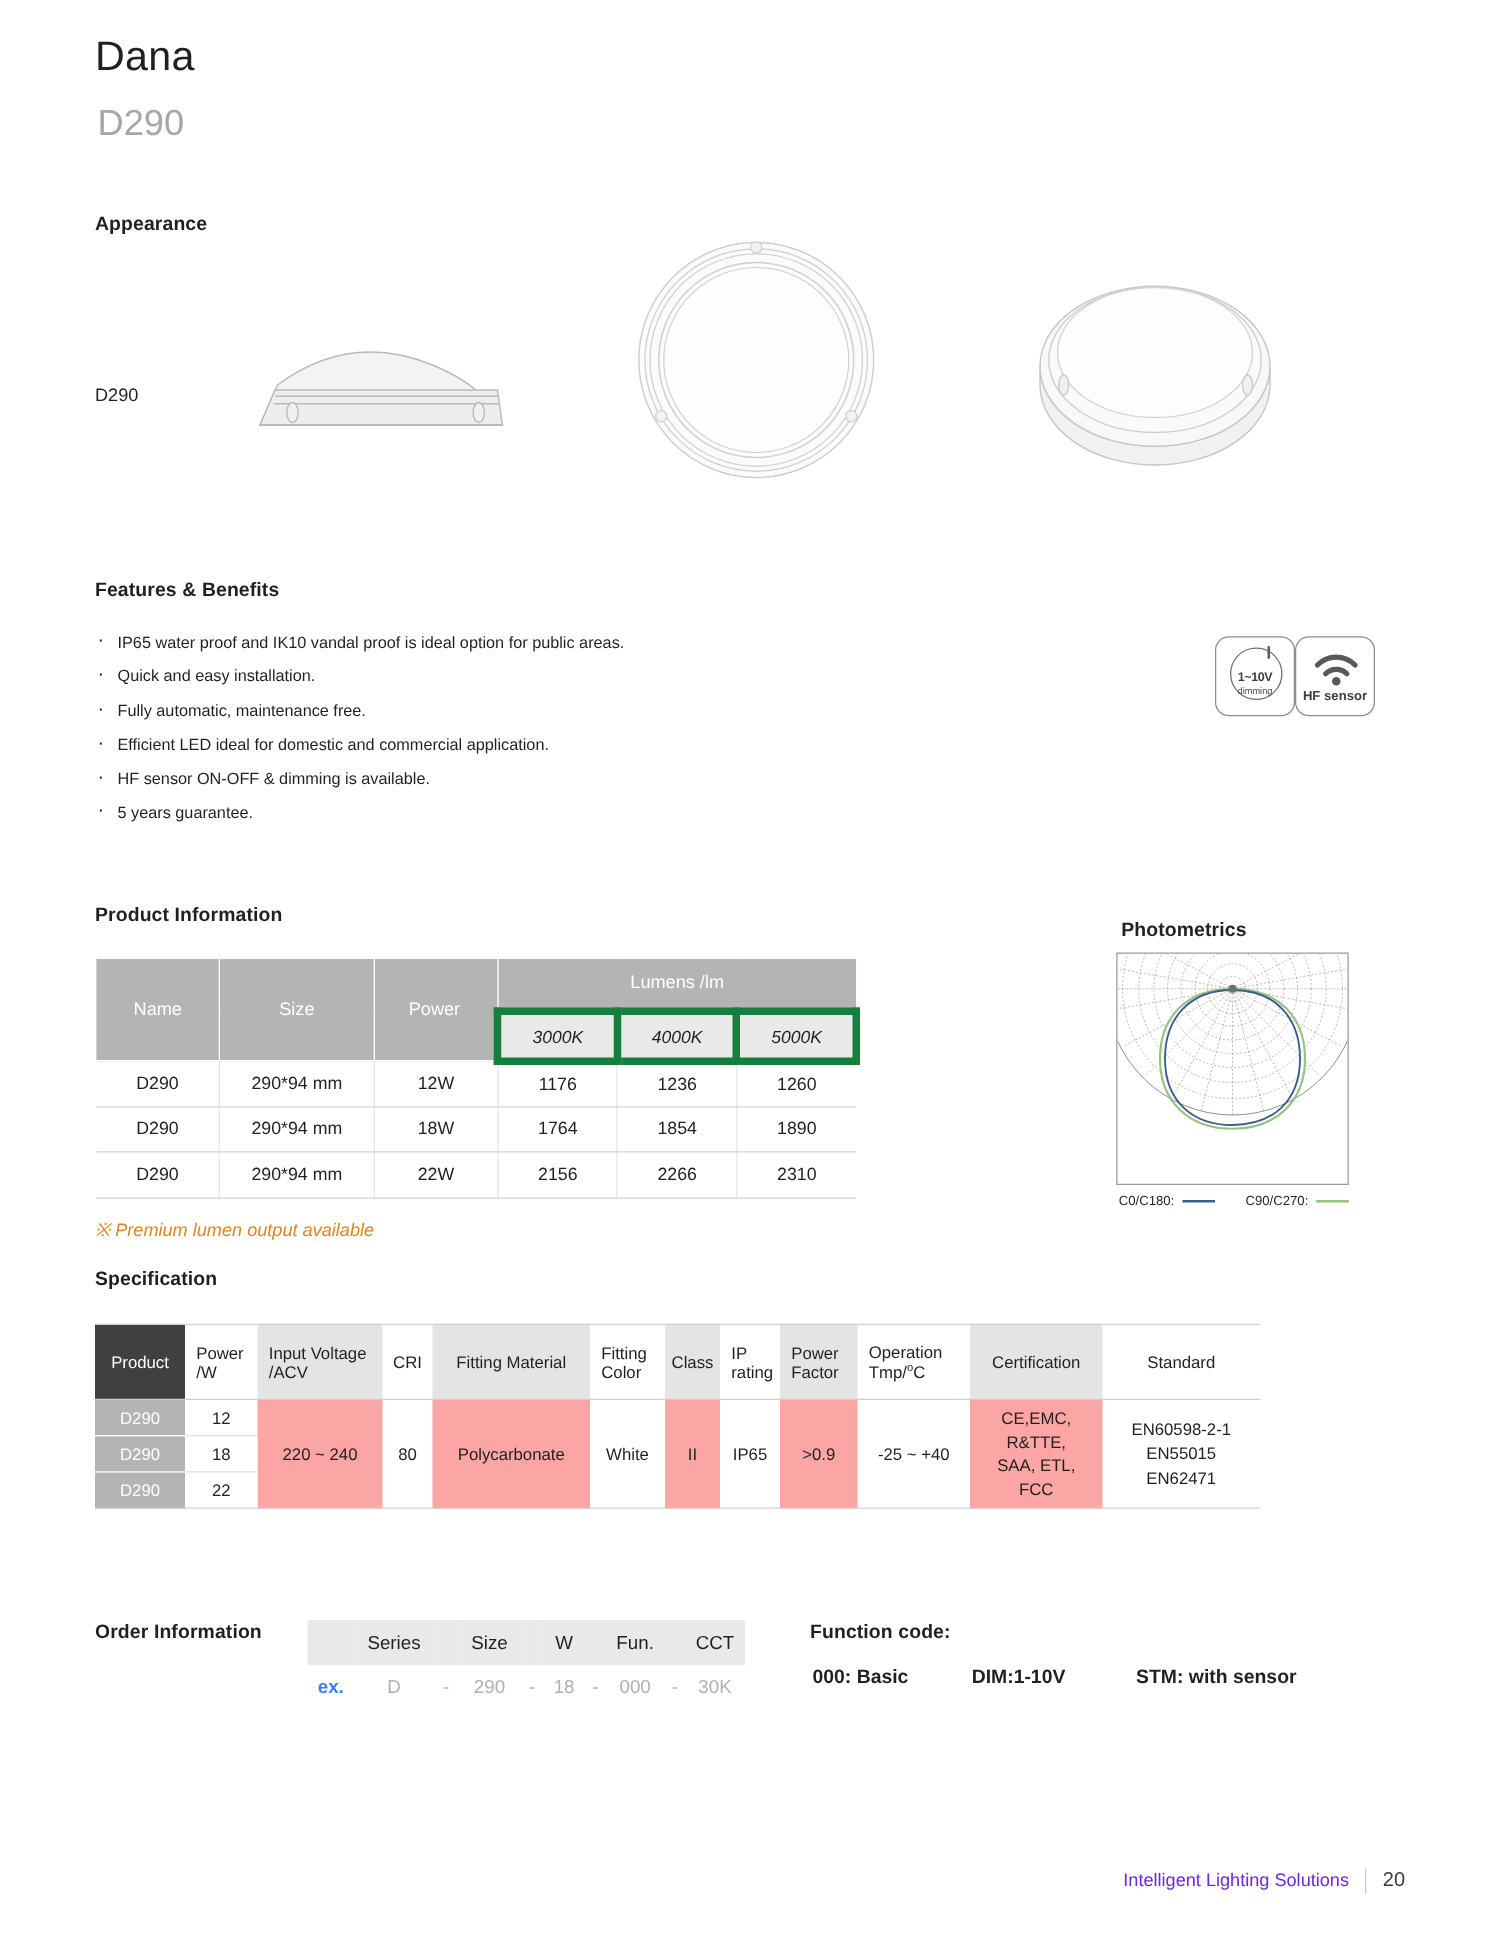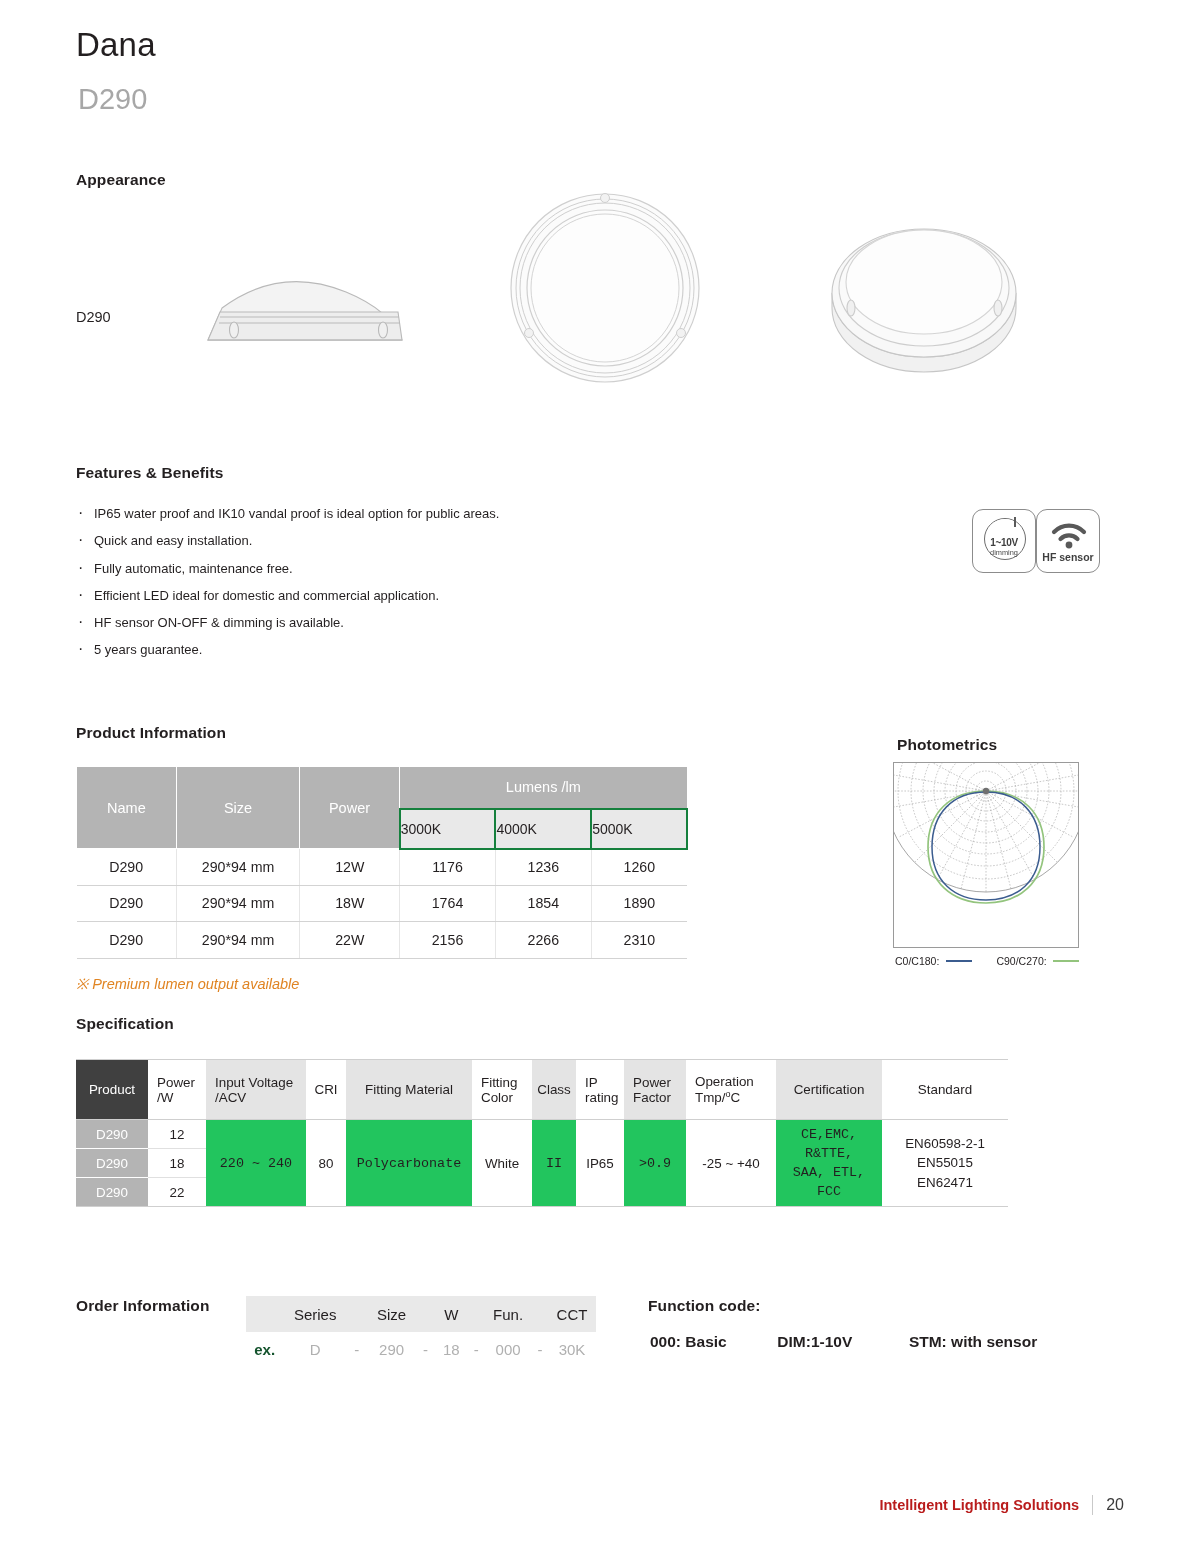--- a/index.html
+++ b/index.html
@@ -152,24 +152,26 @@
   #product-table th {
     background: #b4b4b4;
     color: #ffffff;
     font-weight: 400;
     height: 42px;
     font-size: 14.5px;
     border: 1px solid #ffffff;
   }
   #product-table td.cct {
     background: #e9e9e9;
+    font-style: italic;
     height: 40px;
+    text-align: center;
     font-size: 14px;
     color: #231f20;
-    border: 2px solid #15803d;
+    border: 6px solid #15803d;
   }
   #product-table td.body {
     height: 36.5px;
     text-align: center;
     border-bottom: 1px solid #d3d3d3;
     border-right: 1px solid #e6e6e6;
     color: #231f20;
     font-size: 14.2px;
   }
   #product-table td.body.last { border-right: none; }
@@ -225,21 +227,21 @@
   }
   #spec-table th.shade { background: #e4e4e4; }
   #spec-table th.dark { background: #404040; color: #ffffff; text-align: center; }
   #spec-table td {
     text-align: center;
     vertical-align: middle;
     font-size: 13.4px;
     color: #231f20;
     padding: 0 4px;
   }
-  #spec-table td.shade { background: #22c55e; font-family: Liberation Mono, monospace; }
+  #spec-table td.shade { background: #fca5a5; }
   #spec-table td.dark {
     background: #b4b4b4;
     color: #ffffff;
     height: 29px;
     border-bottom: 1px solid #ffffff;
   }
   #spec-table td.dark.lastrow { border-bottom: none; }
   #spec-table td.pw {
     height: 29px;
     border-bottom: 1px solid #e0e0e0;
@@ -264,21 +266,21 @@
     font-size: 15px;
     text-align: center;
   }
   #order-table td {
     height: 34px;
     text-align: center;
     color: #b0b0b0;
     font-size: 15px;
   }
   #order-table td.ex {
-    color: #14532d;
+    color: #3b82f6;
     font-weight: bold;
     text-align: right;
     padding-right: 8px;
     font-size: 15px;
   }
   .dash { color: #c2c2c2; }
 
   #fn-head { left: 648px; top: 1297px; }
   .fn-codes {
     position: absolute;
@@ -293,21 +295,21 @@
   .fn-gap2 { width: 48px; }
 
   
   .footer {
     position: absolute;
     right: 76px; bottom: 36px;
     display: flex;
     align-items: center;
     gap: 13px;
   }
-  .footer-text { font-size: 14.5px; color: #b91c1c; font-weight: bold; }
+  .footer-text { font-size: 14.5px; color: #6d28d9; }
   .footer-div { width: 1px; height: 20px; background: #c9c9c9; }
   .footer-page { font-size: 16px; color: #3a3a3a; }
 </style>
 </head>
 <body>
 
 <div class="page-title">Dana</div>
 <div class="page-subtitle">D290</div>
 
 <div class="sec-head" id="appearance-head">Appearance</div>

